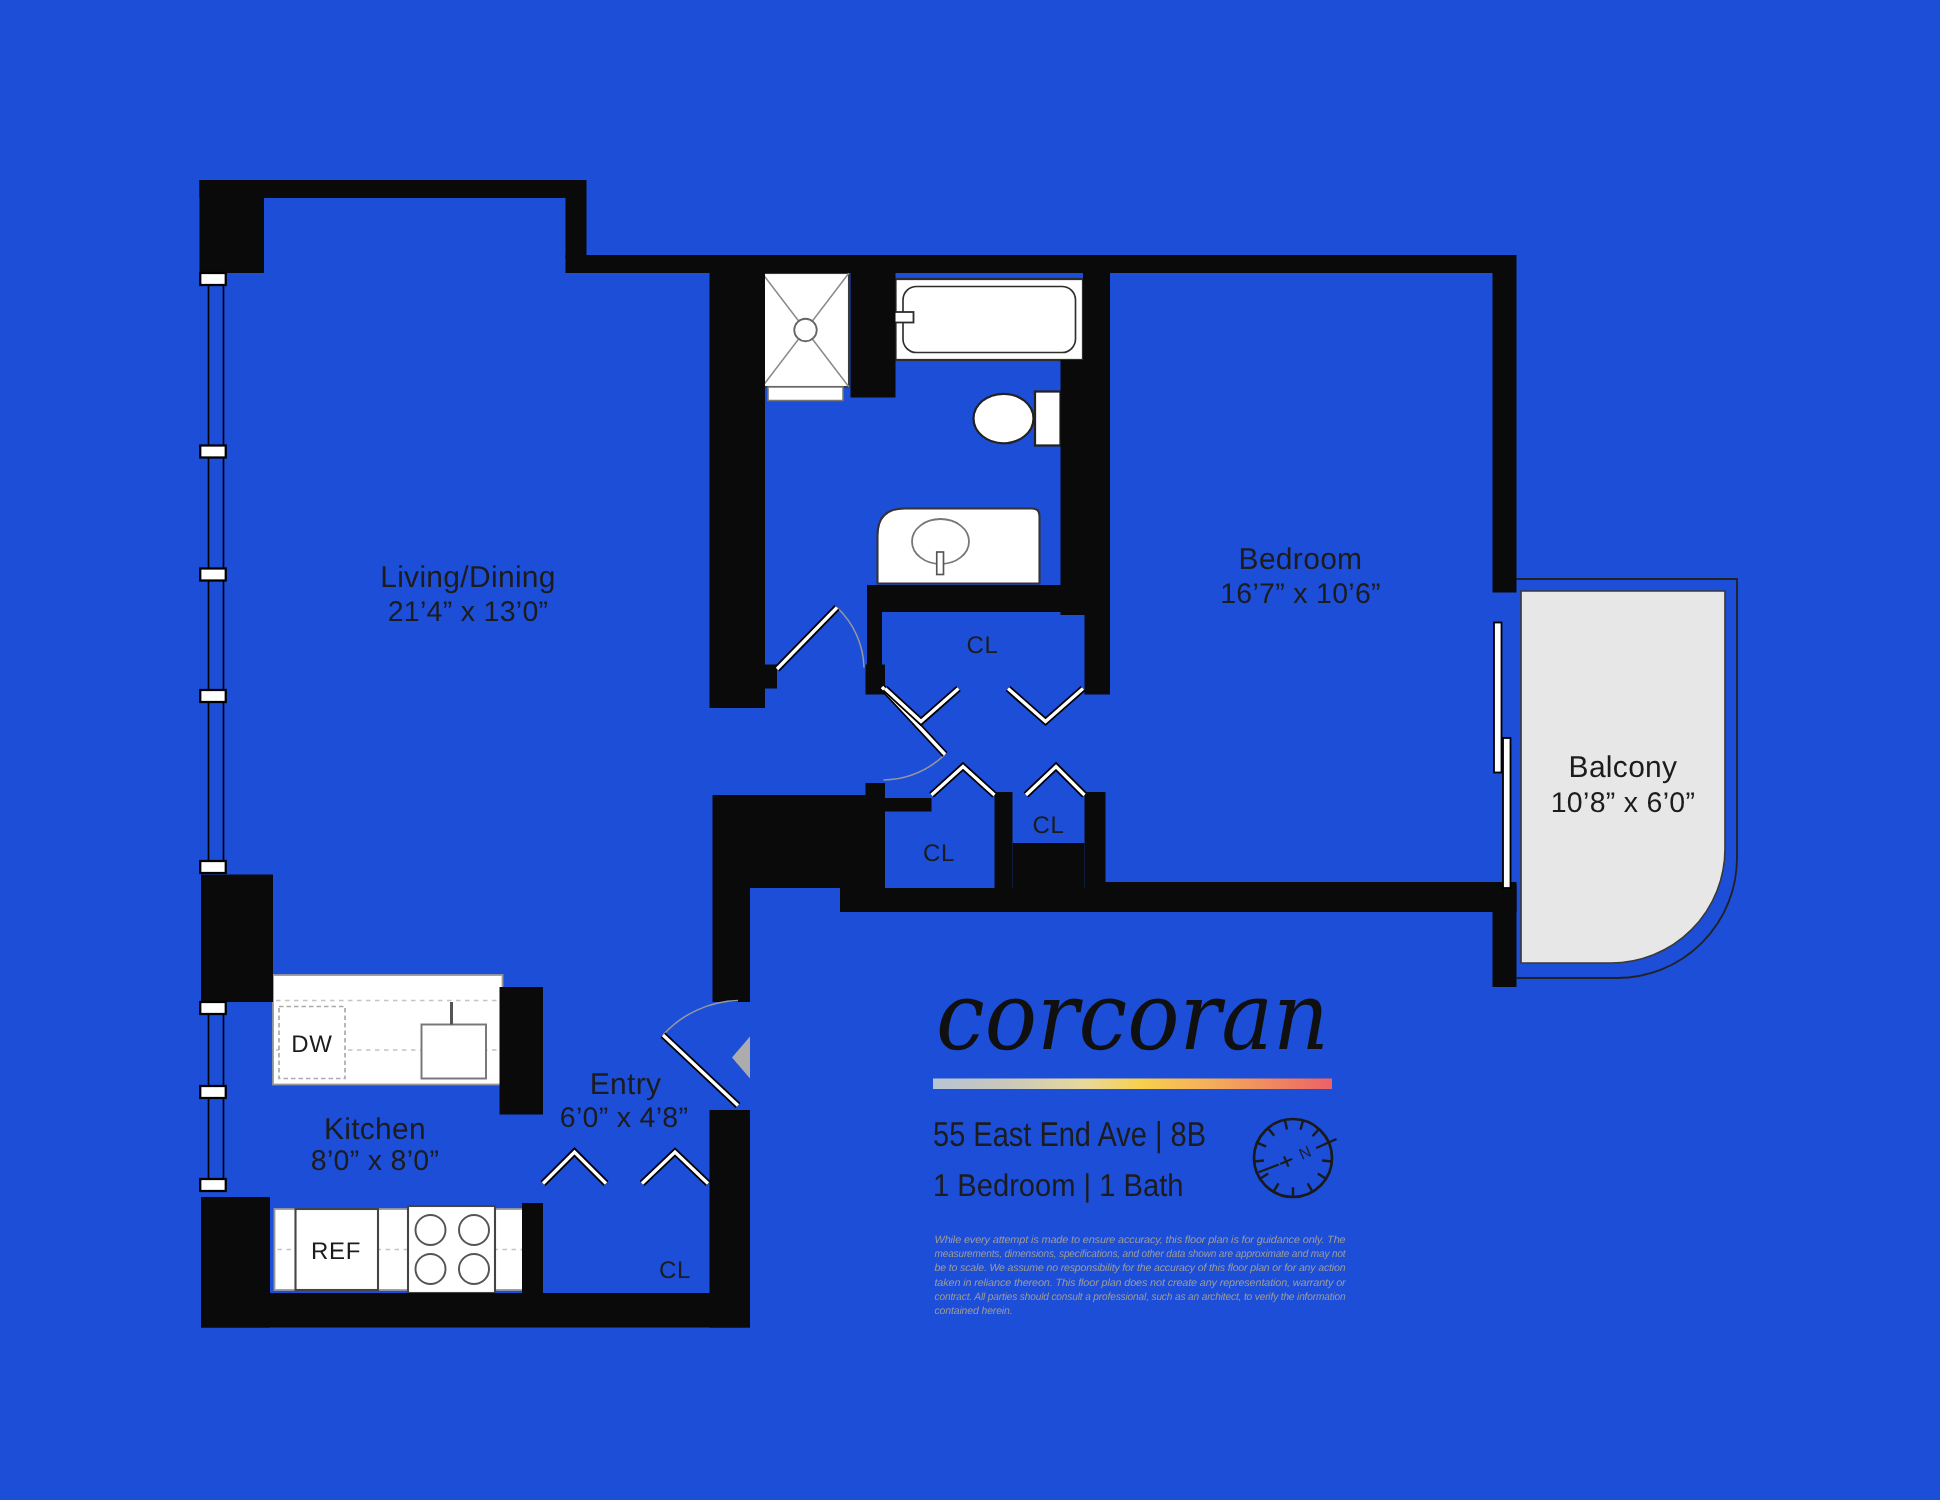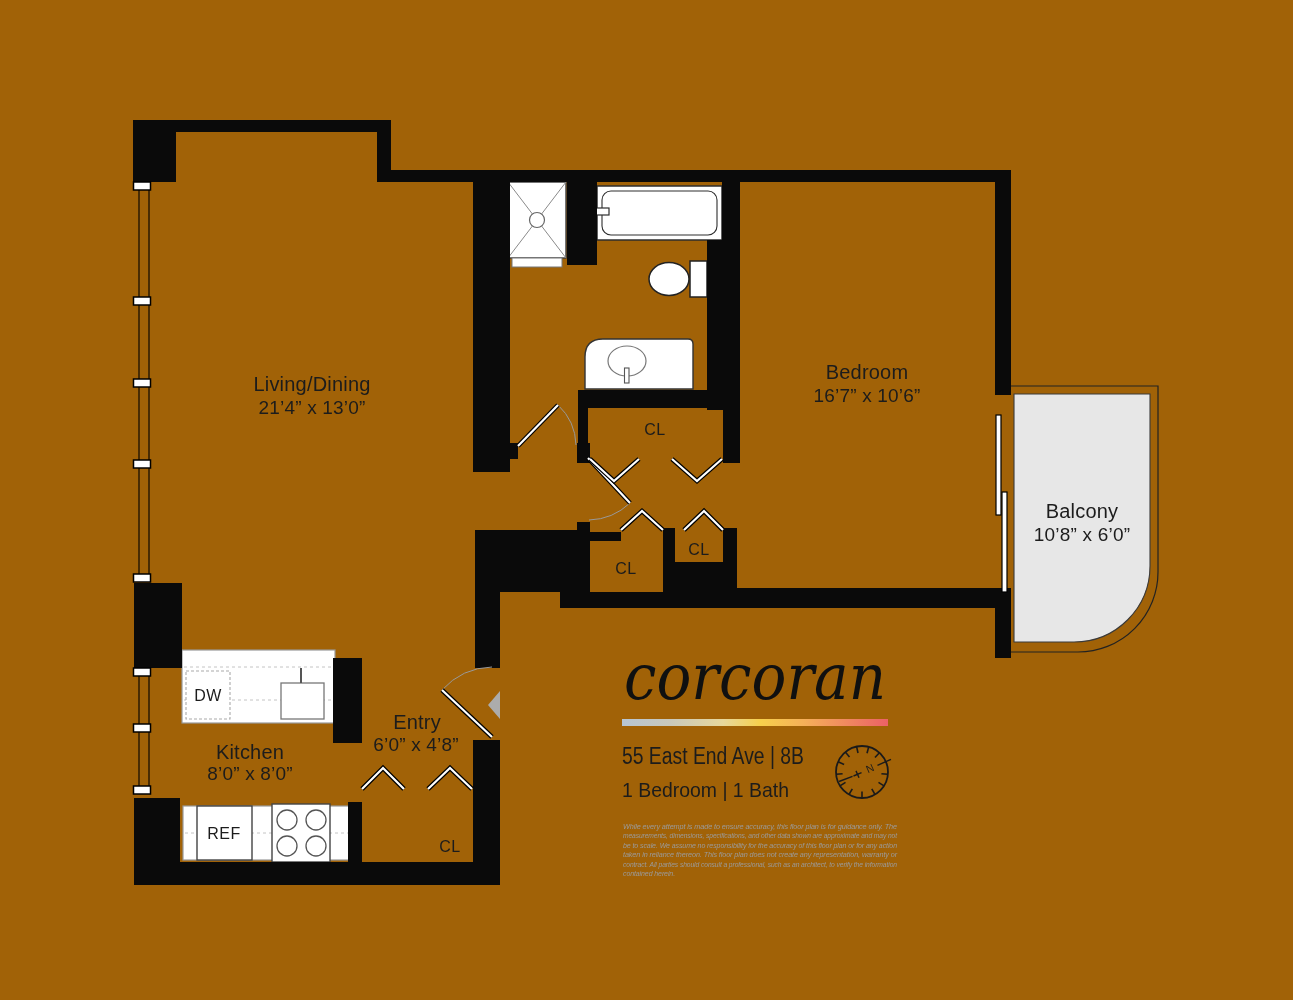--- a/index.html
+++ b/index.html
@@ -1,16 +1,16 @@
 <!DOCTYPE html>
 <html><head>
 <meta charset="utf-8">
 <style>
   html,body{margin:0;padding:0;background:#ffffff;}
-  .stage{position:relative;width:1293px;height:1000px;background:#a16207;overflow:hidden;
+  .stage{position:relative;width:1293px;height:1000px;background:#1d4ed8;overflow:hidden;
          font-family:"Liberation Sans",sans-serif;}
   svg text{font-family:"Liberation Sans",sans-serif;fill:#1c1c1c;}
   svg text.logo{font-family:"DejaVu Serif",serif;font-style:italic;fill:#101010;}
   svg text.roomname{font-size:20px;letter-spacing:.2px;}
   svg text.roomdims{font-size:19px;letter-spacing:.2px;}
   svg text.cl{font-size:16px;letter-spacing:.5px;}
   svg text.appliance{font-size:16px;letter-spacing:.5px;}
   svg text.address{font-size:23px;}
   svg text.unit{font-size:21px;}
   svg text.fine{font-size:7px;font-style:italic;fill:#9b9b9b;letter-spacing:-.1px;}

